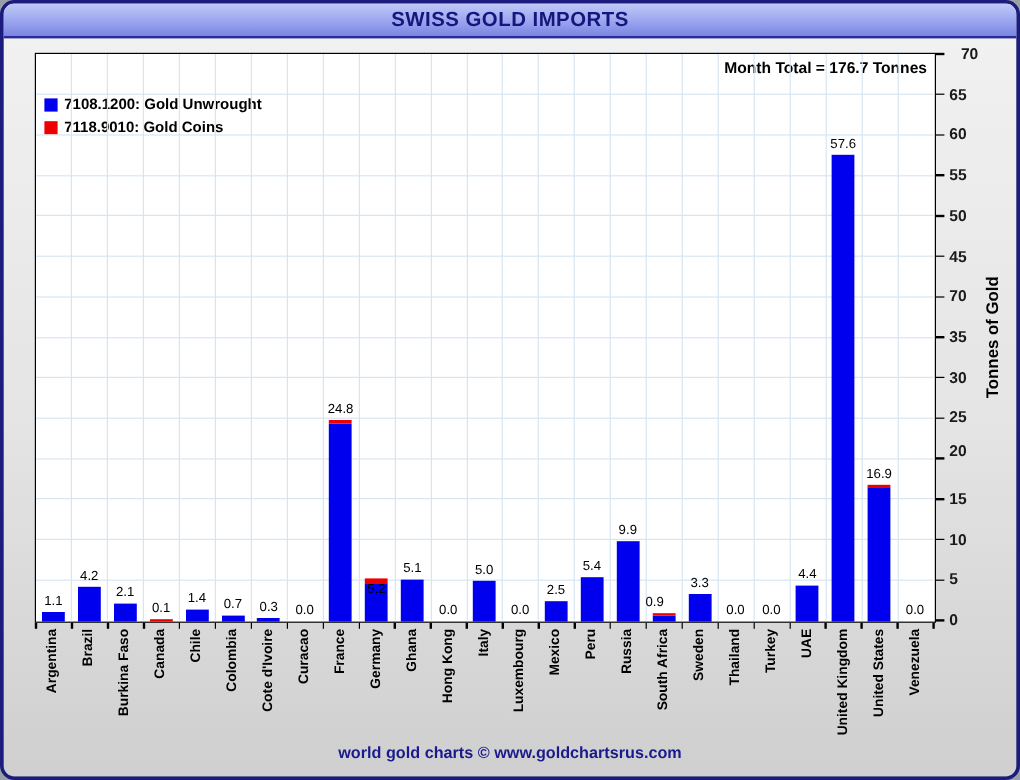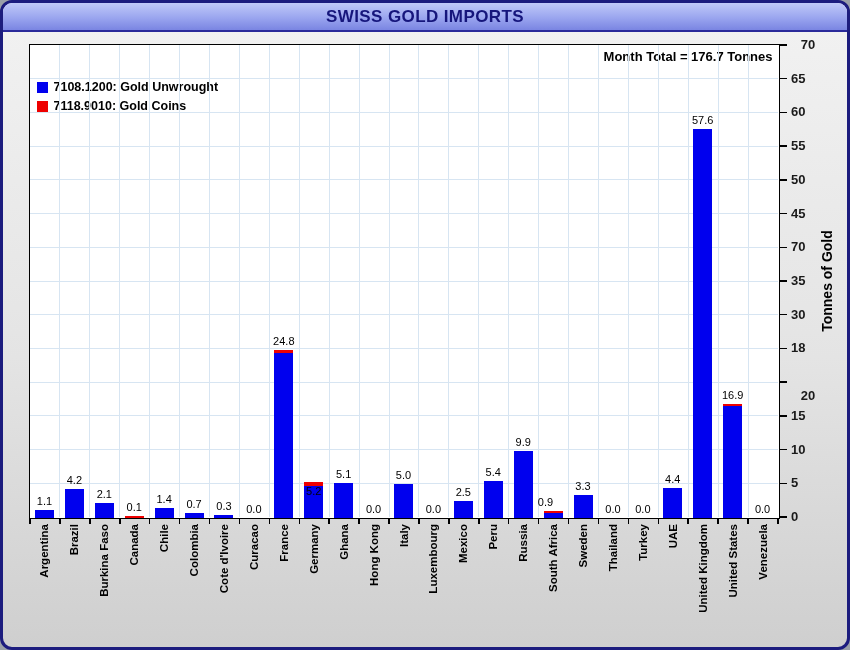--- a/index.html
+++ b/index.html
@@ -138,20 +138,21 @@
       <div class="bar" style="left: 663.7px; bottom: 0px; width: 19px; height: 388.389px; background: rgb(0, 0, 238);"></div>
       <div class="bar-label" style="left: 648.2px; top: 69.6114px;">57.6</div>
       <div class="bar" style="left: 693.62px; bottom: 0px; width: 19px; height: 111.257px; background: rgb(0, 0, 238);"></div>
       <div class="bar" style="left: 693.62px; bottom: 111.257px; width: 19px; height: 2.69714px; background: rgb(238, 0, 0);"></div>
       <div class="bar-label" style="left: 678.12px; top: 344.046px;">16.9</div>
       <div class="bar-label" style="left: 708.04px; top: 458px;">0.0</div>
     </div>
 
   <div class="y-axis-title">Tonnes of Gold</div>
 
+  <div class="footer">world gold charts © www.goldchartsrus.com</div>
 
 <div class="x-label" style="left: 35.46px; top: 521px;">Argentina</div>
     <div class="x-label" style="left: 65.38px; top: 521px;">Brazil</div>
     <div class="x-label" style="left: 95.3px; top: 521px;">Burkina Faso</div>
     <div class="x-label" style="left: 125.22px; top: 521px;">Canada</div>
     <div class="x-label" style="left: 155.14px; top: 521px;">Chile</div>
     <div class="x-label" style="left: 185.06px; top: 521px;">Colombia</div>
     <div class="x-label" style="left: 214.98px; top: 521px;">Cote d'Ivoire</div>
     <div class="x-label" style="left: 244.9px; top: 521px;">Curacao</div>
     <div class="x-label" style="left: 274.82px; top: 521px;">France</div>
@@ -199,23 +200,23 @@
     <div class="x-tick" style="left: 774.25px; top: 515.5px;"></div>
     <div class="y-tick" style="left: 776.5px; top: 513.25px;"></div>
     <div class="y-tick-label" style="left: 788px; top: 506px;">0</div>
     <div class="y-tick" style="left: 776.5px; top: 479.536px;"></div>
     <div class="y-tick-label" style="left: 788px; top: 472.286px;">5</div>
     <div class="y-tick" style="left: 776.5px; top: 445.821px;"></div>
     <div class="y-tick-label" style="left: 788px; top: 438.571px;">10</div>
     <div class="y-tick" style="left: 776.5px; top: 412.107px;"></div>
     <div class="y-tick-label" style="left: 788px; top: 404.857px;">15</div>
     <div class="y-tick" style="left: 776.5px; top: 378.393px;"></div>
-    <div class="y-tick-label" style="left: 788px; top: 385px; text-align: center;">20</div>
+    <div class="y-tick-label" style="left: 788px; top: 365px;">20</div>
     <div class="y-tick" style="left: 776.5px; top: 344.679px;"></div>
-    <div class="y-tick-label" style="left: 788px; top: 337.429px;">18</div>
+    <div class="y-tick-label" style="left: 788px; top: 337.429px;">25</div>
     <div class="y-tick" style="left: 776.5px; top: 310.964px;"></div>
     <div class="y-tick-label" style="left: 788px; top: 303.714px;">30</div>
     <div class="y-tick" style="left: 776.5px; top: 277.25px;"></div>
     <div class="y-tick-label" style="left: 788px; top: 270px;">35</div>
     <div class="y-tick" style="left: 776.5px; top: 243.536px;"></div>
     <div class="y-tick-label" style="left: 788px; top: 236.286px;">70</div>
     <div class="y-tick" style="left: 776.5px; top: 209.821px;"></div>
     <div class="y-tick-label" style="left: 788px; top: 202.571px;">45</div>
     <div class="y-tick" style="left: 776.5px; top: 176.107px;"></div>
     <div class="y-tick-label" style="left: 788px; top: 168.857px;">50</div>

